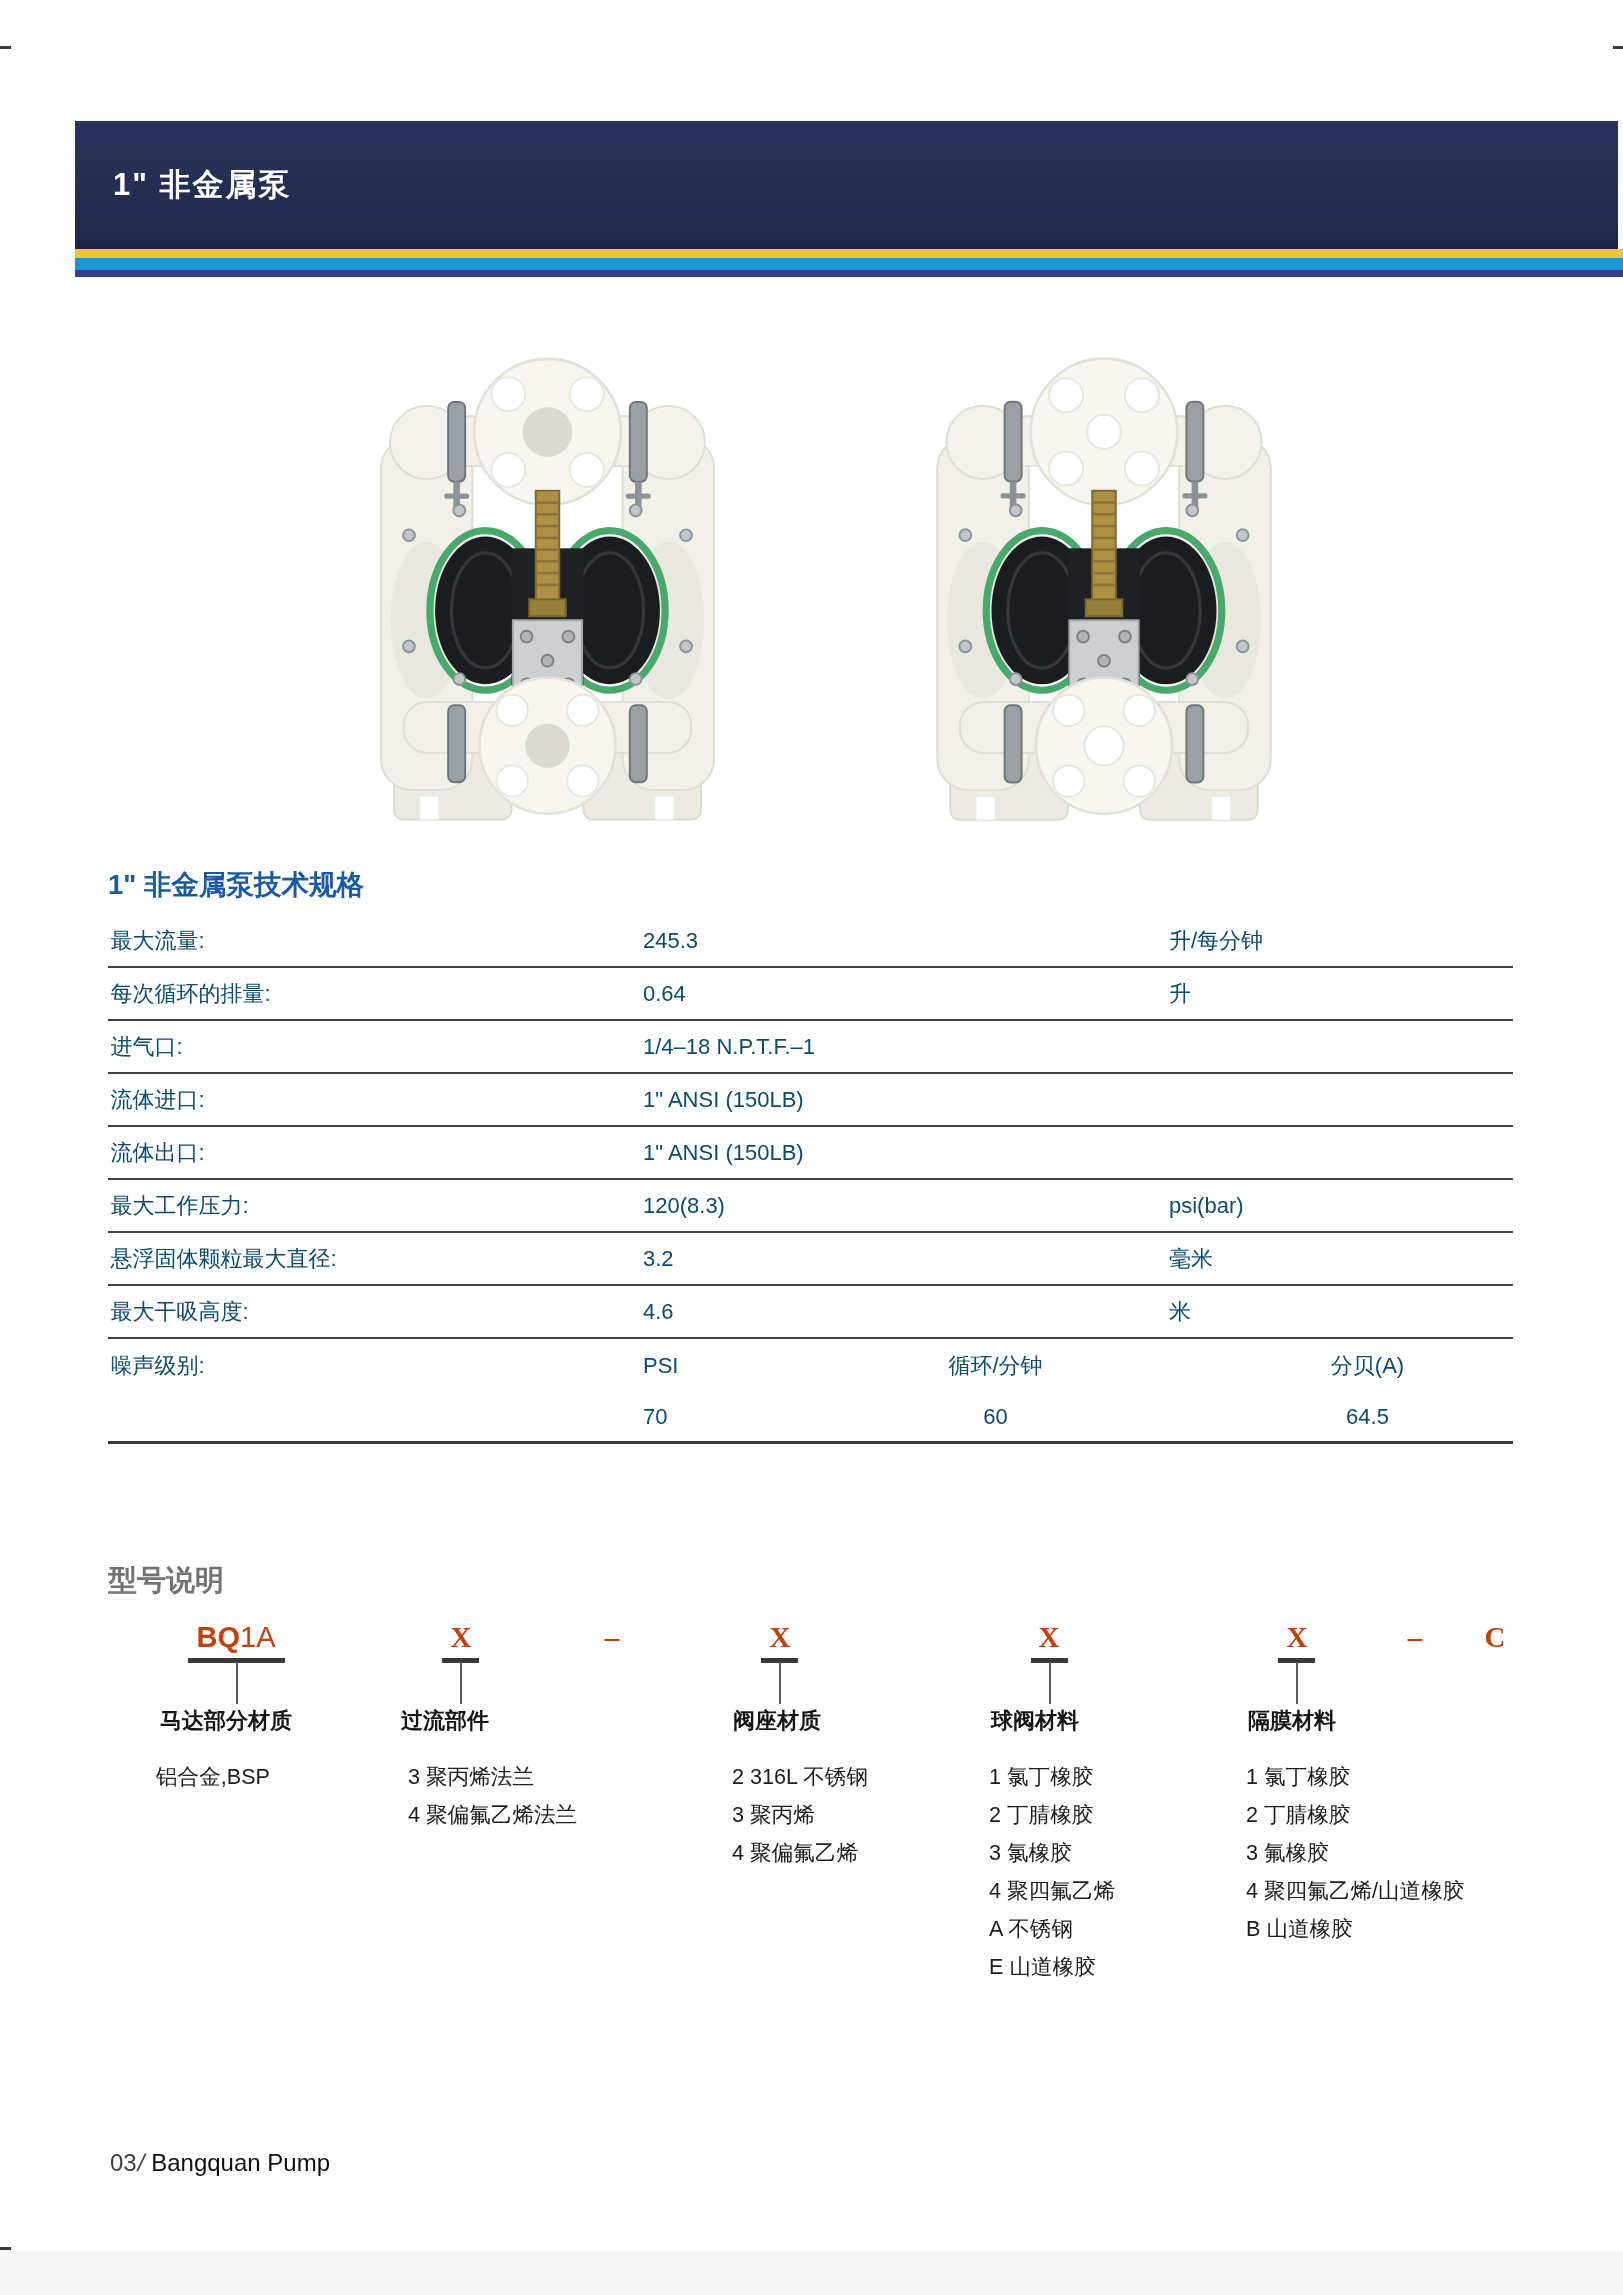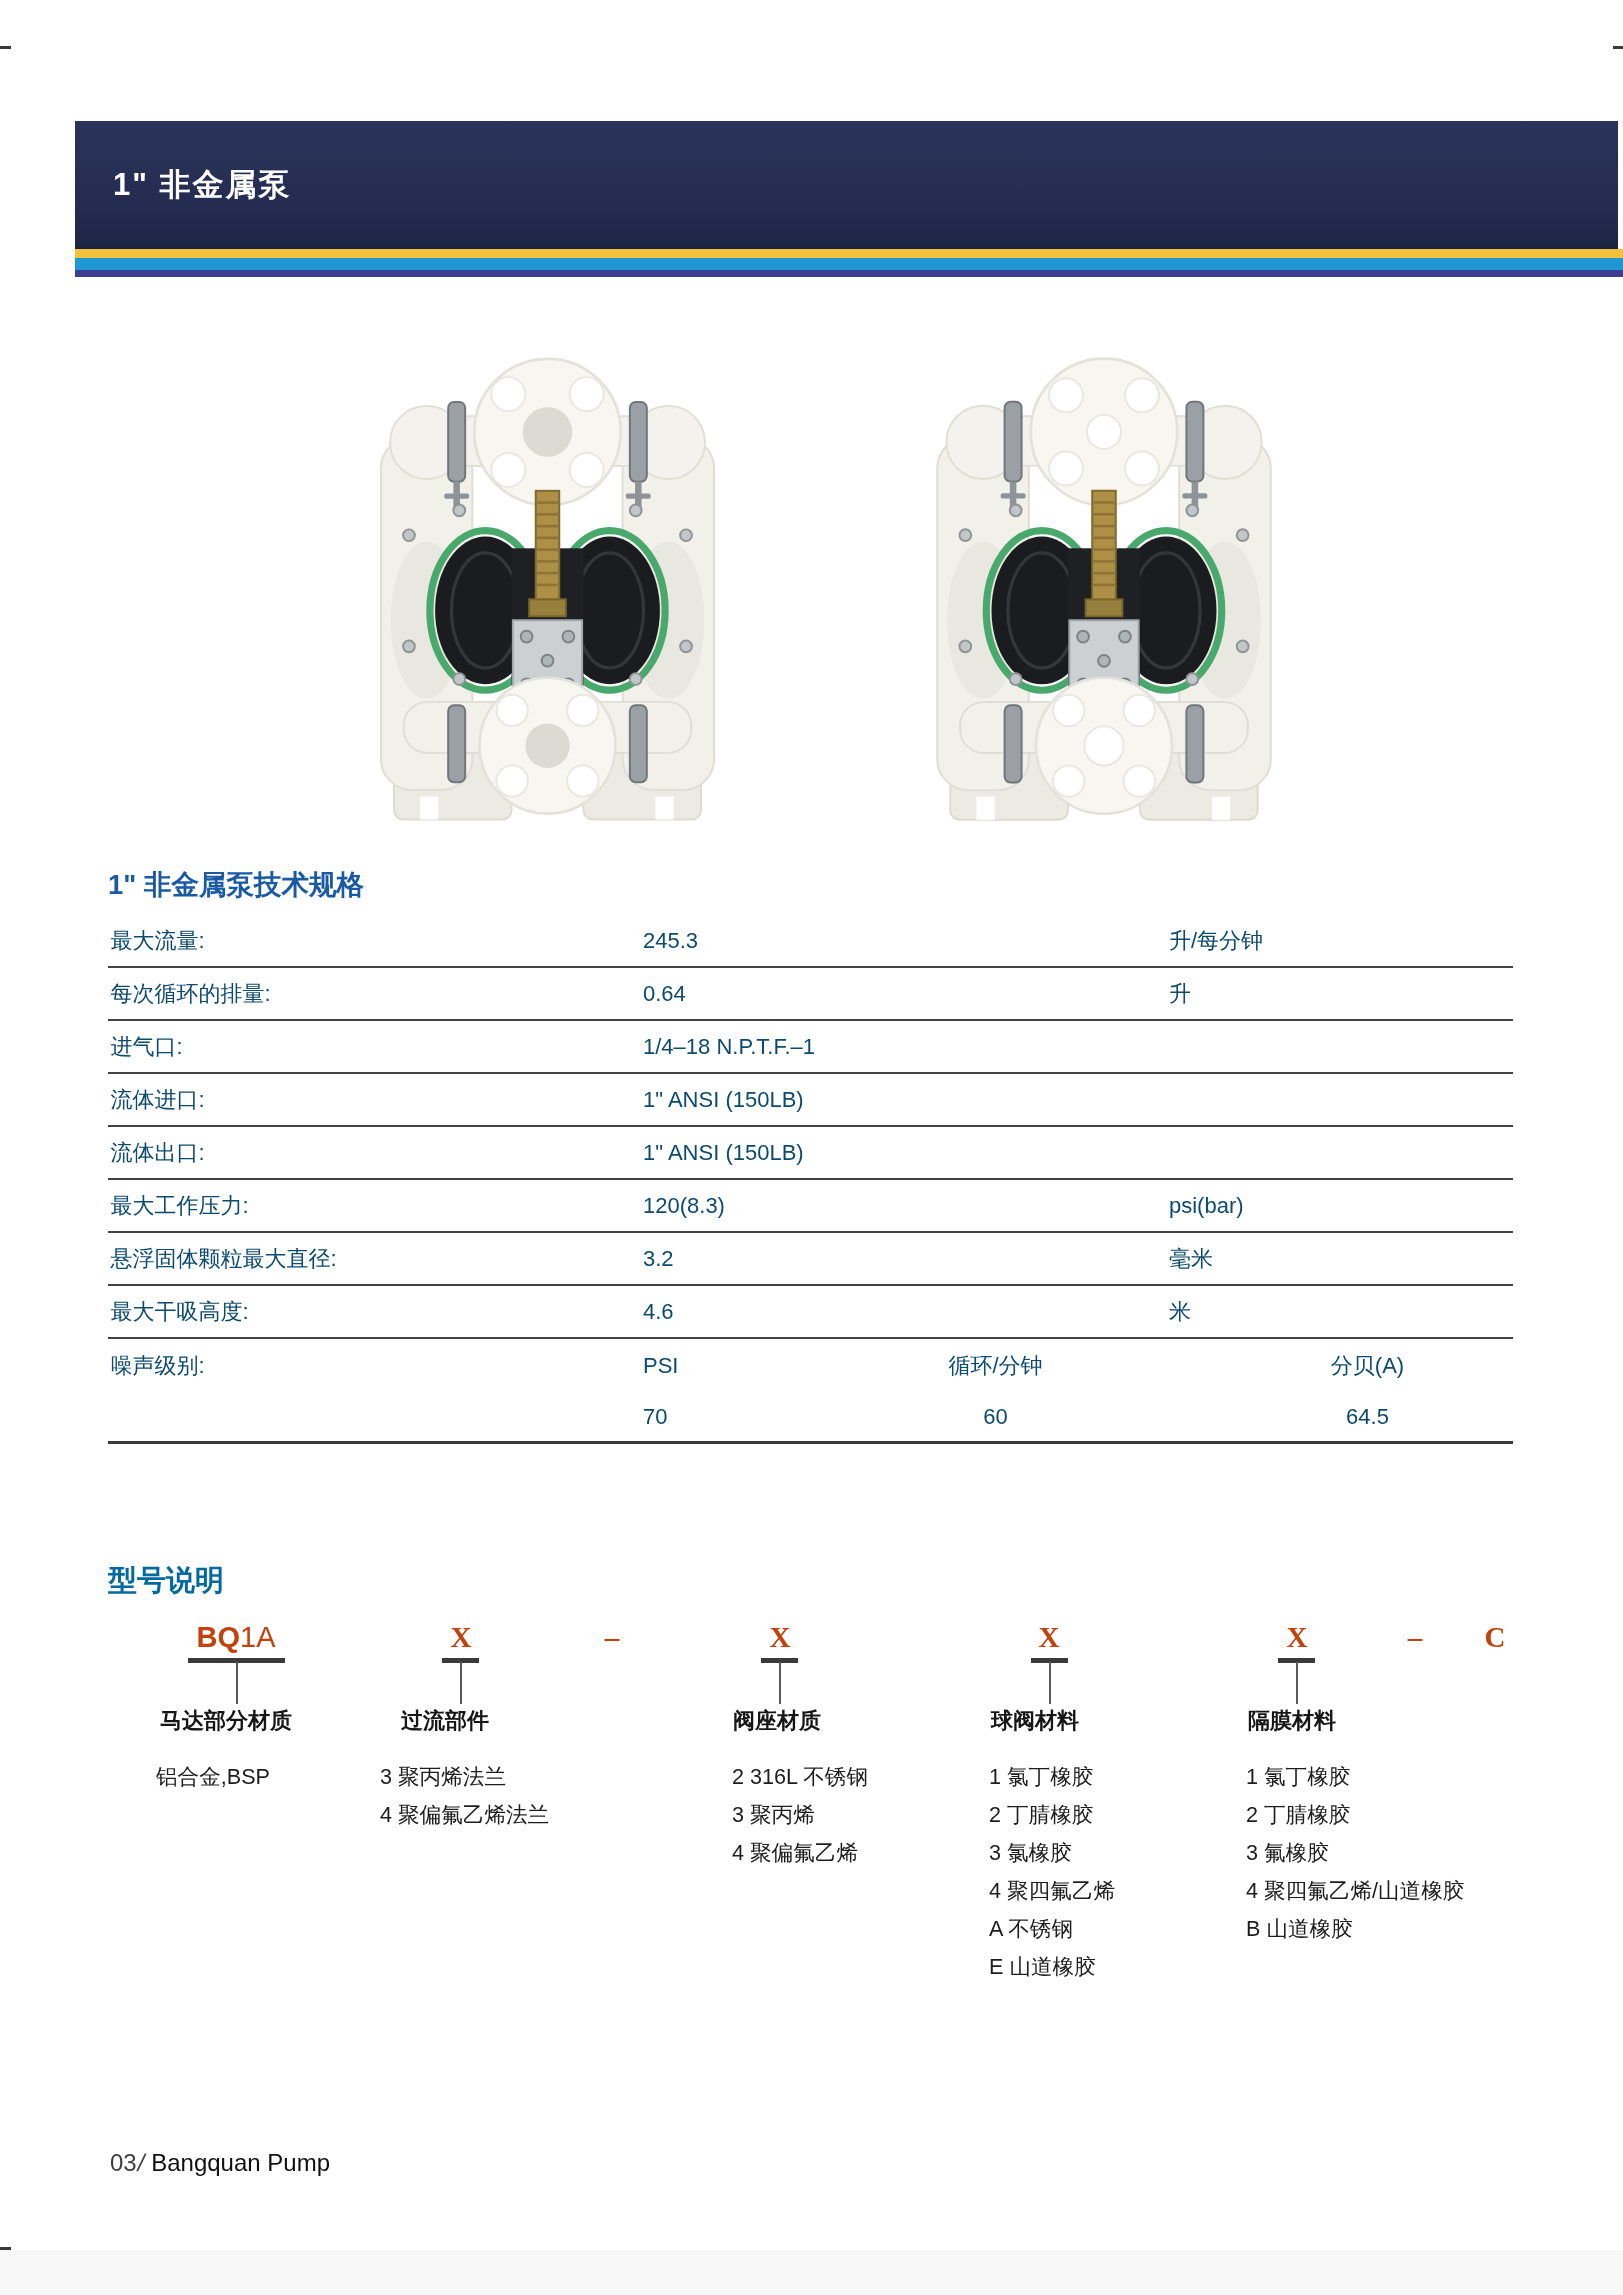--- a/index.html
+++ b/index.html
@@ -275,21 +275,21 @@
       <span class="spec-cell c-mid">循环/分钟</span>
       <span class="spec-cell c-right">分贝(A)</span>
     </div>
     <div class="spec-row thick">
       <span class="spec-cell c-value">70</span>
       <span class="spec-cell c-mid">60</span>
       <span class="spec-cell c-right">64.5</span>
     </div>
   </div>
 
-  <div id="model-heading" style="color:#0369a1;">型号说明</div>
+  <div id="model-heading" style="color:#737373;">型号说明</div>
 
   <div class="code" style="left:236px;"><span class="bq">BQ</span><span class="oneA">1A</span></div>
   <div class="code" style="left:461px;">X</div>
   <div class="code" style="left:612px;">–</div>
   <div class="code" style="left:780px;">X</div>
   <div class="code" style="left:1049px;">X</div>
   <div class="code" style="left:1297px;">X</div>
   <div class="code" style="left:1415px;">–</div>
   <div class="code" style="left:1495px;">C</div>
 
@@ -307,21 +307,21 @@
 
   <div class="group-label" style="left:226px;">马达部分材质</div>
   <div class="group-label" style="left:445px;">过流部件</div>
   <div class="group-label" style="left:777px;">阀座材质</div>
   <div class="group-label" style="left:1035px;">球阀材料</div>
   <div class="group-label" style="left:1292px;">隔膜材料</div>
 
   <div class="opt-col" style="left:156px;">
     <div class="opt">铝合金,BSP</div>
   </div>
-  <div class="opt-col" style="left:380px;">
+  <div class="opt-col" style="left:408px;">
     <div class="opt">3 聚丙烯法兰</div>
     <div class="opt">4 聚偏氟乙烯法兰</div>
   </div>
   <div class="opt-col" style="left:732px;">
     <div class="opt">2 316L 不锈钢</div>
     <div class="opt">3 聚丙烯</div>
     <div class="opt">4 聚偏氟乙烯</div>
   </div>
   <div class="opt-col" style="left:989px;">
     <div class="opt">1 氯丁橡胶</div>

